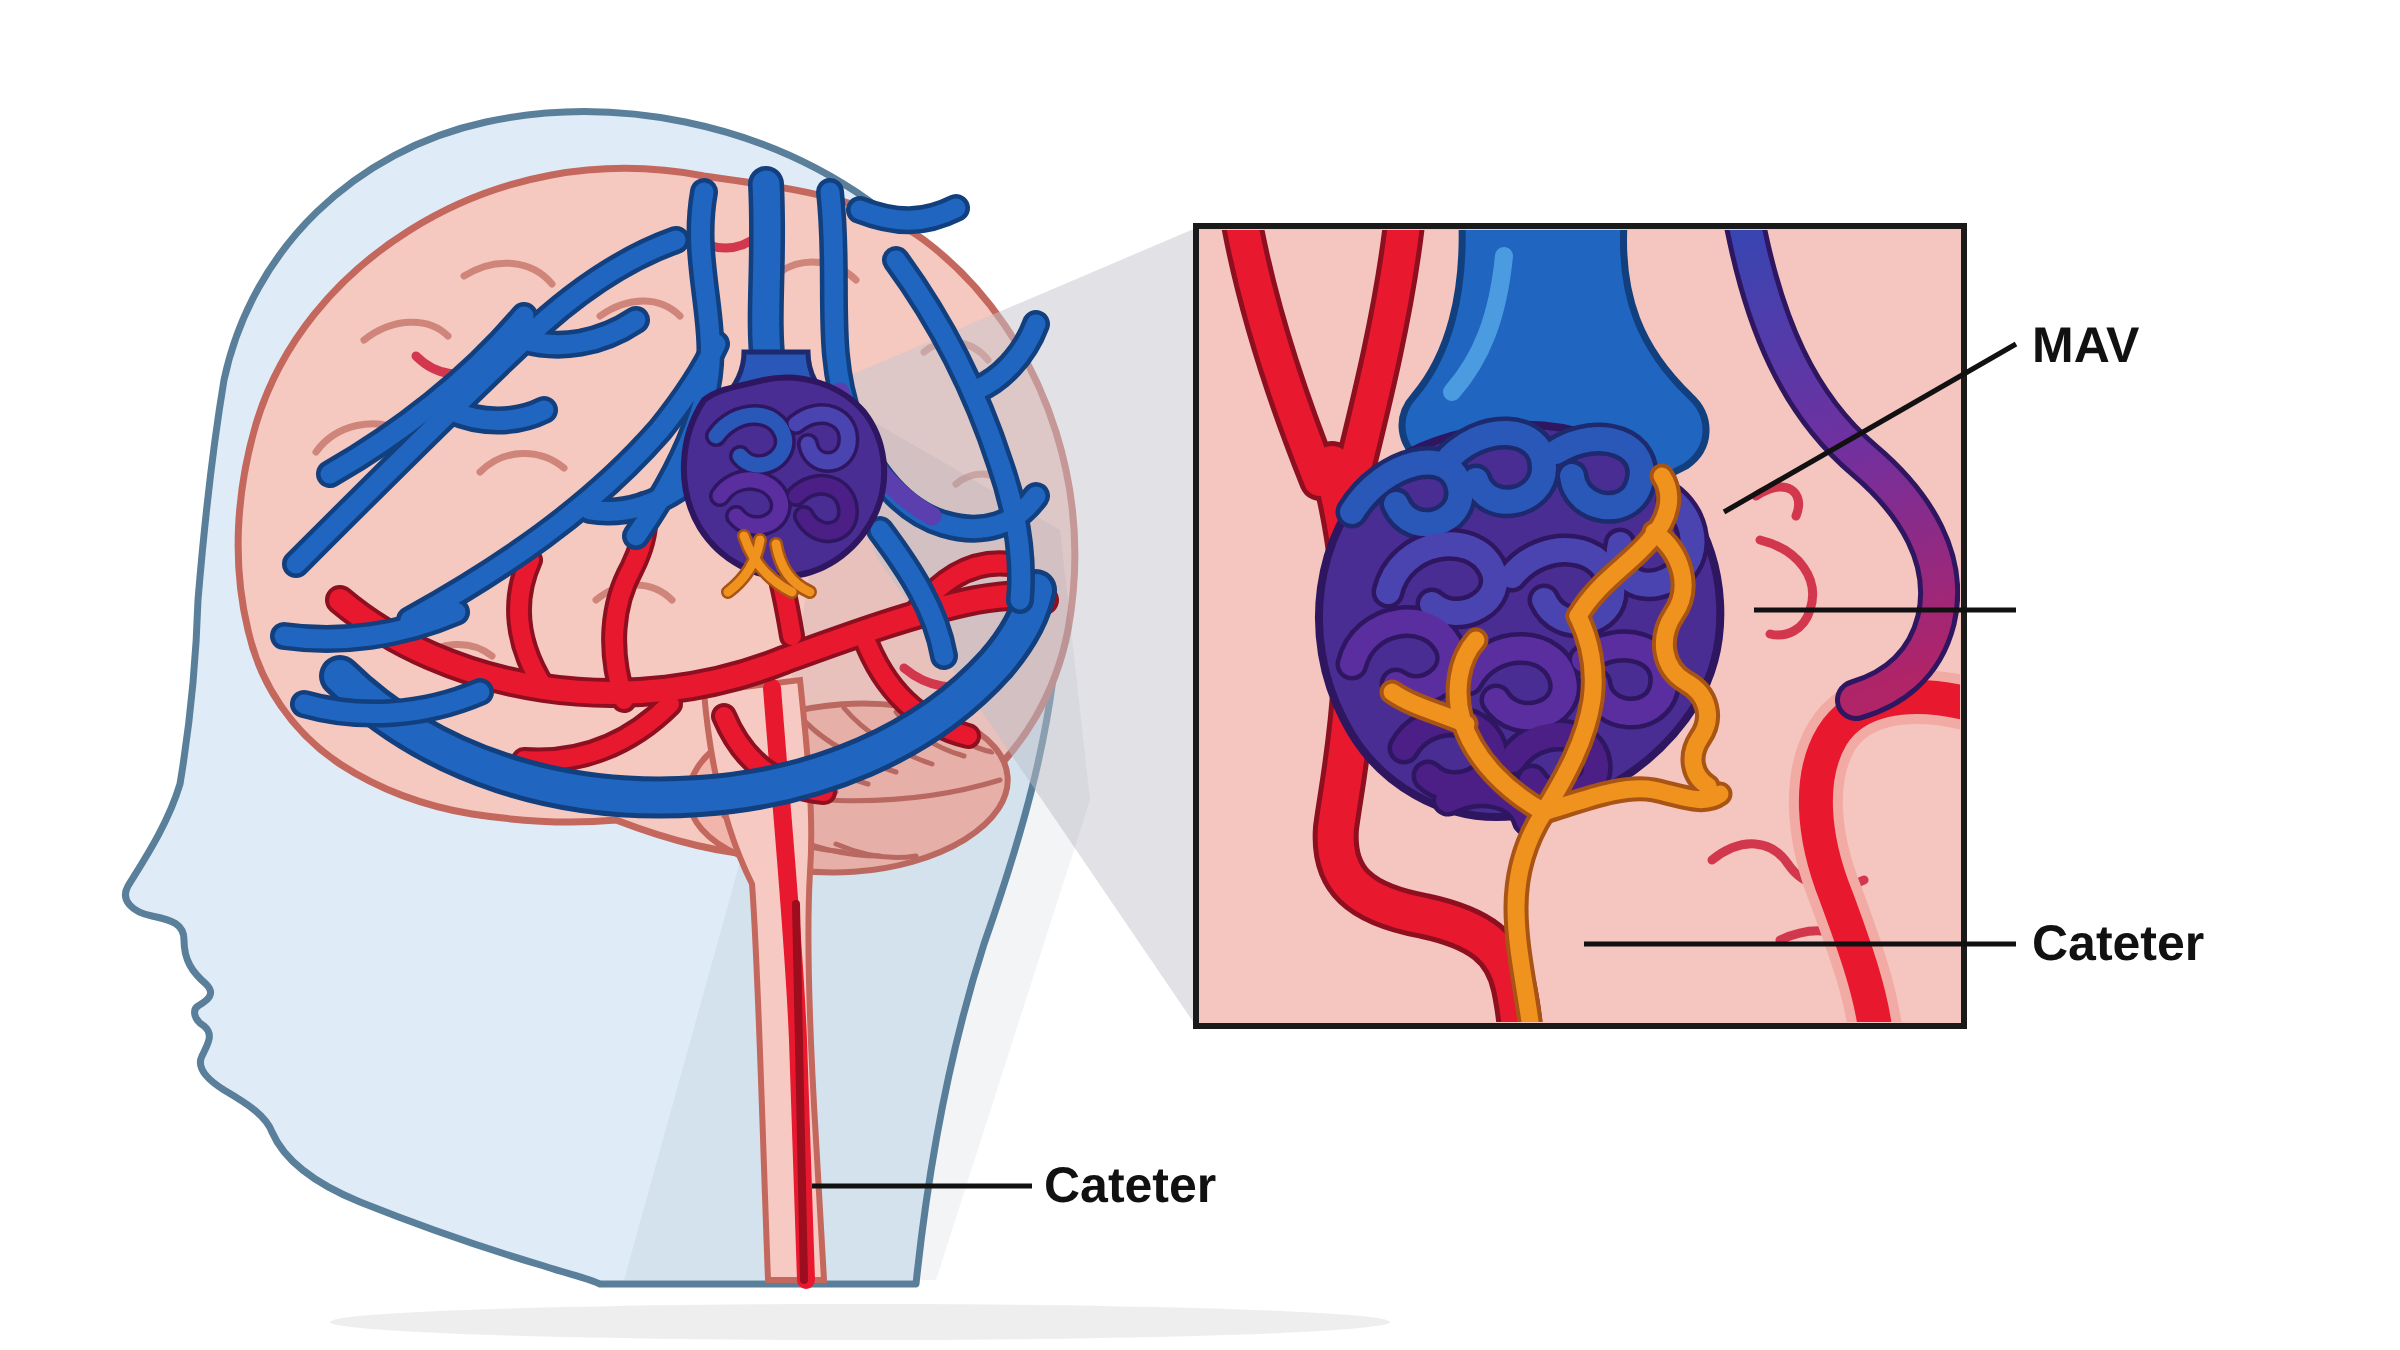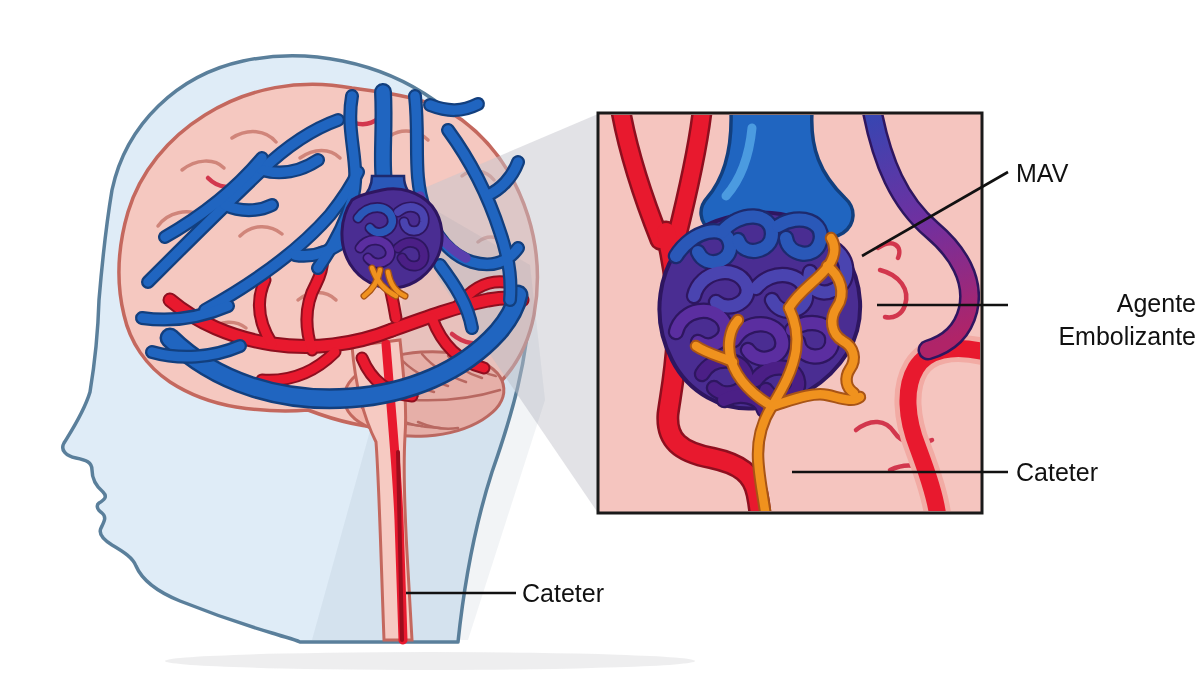--- a/index.html
+++ b/index.html
@@ -4,22 +4,22 @@
 <style>
   html,body{margin:0;padding:0;}
   body{
     width:1200px;height:675px;overflow:hidden;
     background:var(--background,#fff);
     font-family:"Liberation Sans", sans-serif;
   }
   .stage{position:relative;width:1200px;height:675px;background:var(--background,#fff);}
   .stage svg{position:absolute;left:0;top:0;}
   .label{
-    position:absolute;font-weight:400;font-size:25px;line-height:1.32;
-    color:var(--label-text,#111);white-space:nowrap;text-align:right;
+    position:absolute;font-weight:700;font-size:25px;line-height:1.32;
+    color:var(--label-text,#111);white-space:nowrap;
   }
   .label.wrap{white-space:normal;width:180px;}
   
   .ln{fill:none;stroke-linecap:round;stroke-linejoin:round;}
   .ov{stroke:var(--vein-outline);stroke-width:14;}
   .sv{stroke:var(--vein-blue);stroke-width:9.5;}
   .oa{stroke:var(--artery-outline);stroke-width:13;}
   .sa{stroke:var(--artery-red);stroke-width:9;}
   .oaI{stroke:var(--artery-outline);stroke-width:21;}
   .saI{stroke:var(--artery-red);stroke-width:16;}
@@ -321,16 +321,15 @@
 
   <g>
     <line class="leader" x1="862" y1="256" x2="1008" y2="172"></line>
     <line class="leader" x1="877" y1="305" x2="1008" y2="305"></line>
     <line class="leader" x1="792" y1="472" x2="1008" y2="472"></line>
     <line class="leader" x1="406" y1="593" x2="516" y2="593"></line>
   </g>
 </svg>
 
 <div class="label" style="left:1016px;top:157px;">MAV</div>
-<div class="label wrap" style="left:1016px;top:287px;">Agente Embolizante</div>
 <div class="label" style="left:1016px;top:456px;">Cateter</div>
 <div class="label" style="left:522px;top:577px;">Cateter</div>
 </div>
 
 </body></html>

